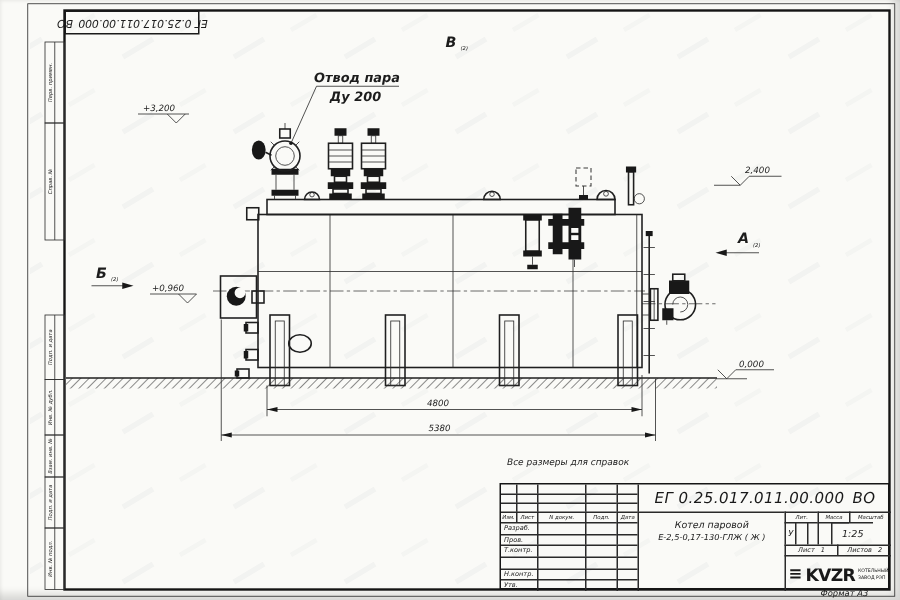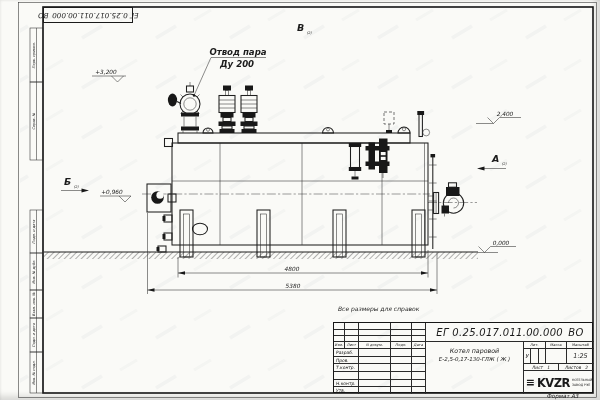--- a/index.html
+++ b/index.html
@@ -388,21 +388,21 @@
     <span class="nm2">Е-2,5-0,17-130-ГЛЖ ( Ж )</span>
   </div>
 
   <div class="c f36" style="left:189px;top:18px;width:22px;height:7px">Лит.</div>
   <div class="c f36" style="left:211px;top:18px;width:21px;height:7px">Масса</div>
   <div class="c f36" style="left:232px;top:18px;width:28px;height:7px">Масштаб</div>
   <div class="c f55" style="left:189px;top:25px;width:7.3px;height:15px">У</div>
   <div class="c" style="left:196.3px;top:25px;width:7.4px;height:15px"></div>
   <div class="c" style="left:203.7px;top:25px;width:7.3px;height:15px"></div>
   <div class="c" style="left:211px;top:25px;width:21px;height:15px"></div>
-  <div class="c f65" style="left:232px;top:25px;width:28px;height:15px">1:25</div>
+  <div class="c f65" style="left:220px;top:25px;width:28px;height:15px">1:25</div>
 
   <div class="c f45" style="left:189px;top:40px;width:35px;height:7px;gap:4px">
     <span>Лист</span>
     <span>1</span>
   </div>
   <div class="c f45" style="left:224px;top:40px;width:36px;height:7px;gap:4px">
     <span>Листов</span>
     <span>2</span>
   </div>
 

